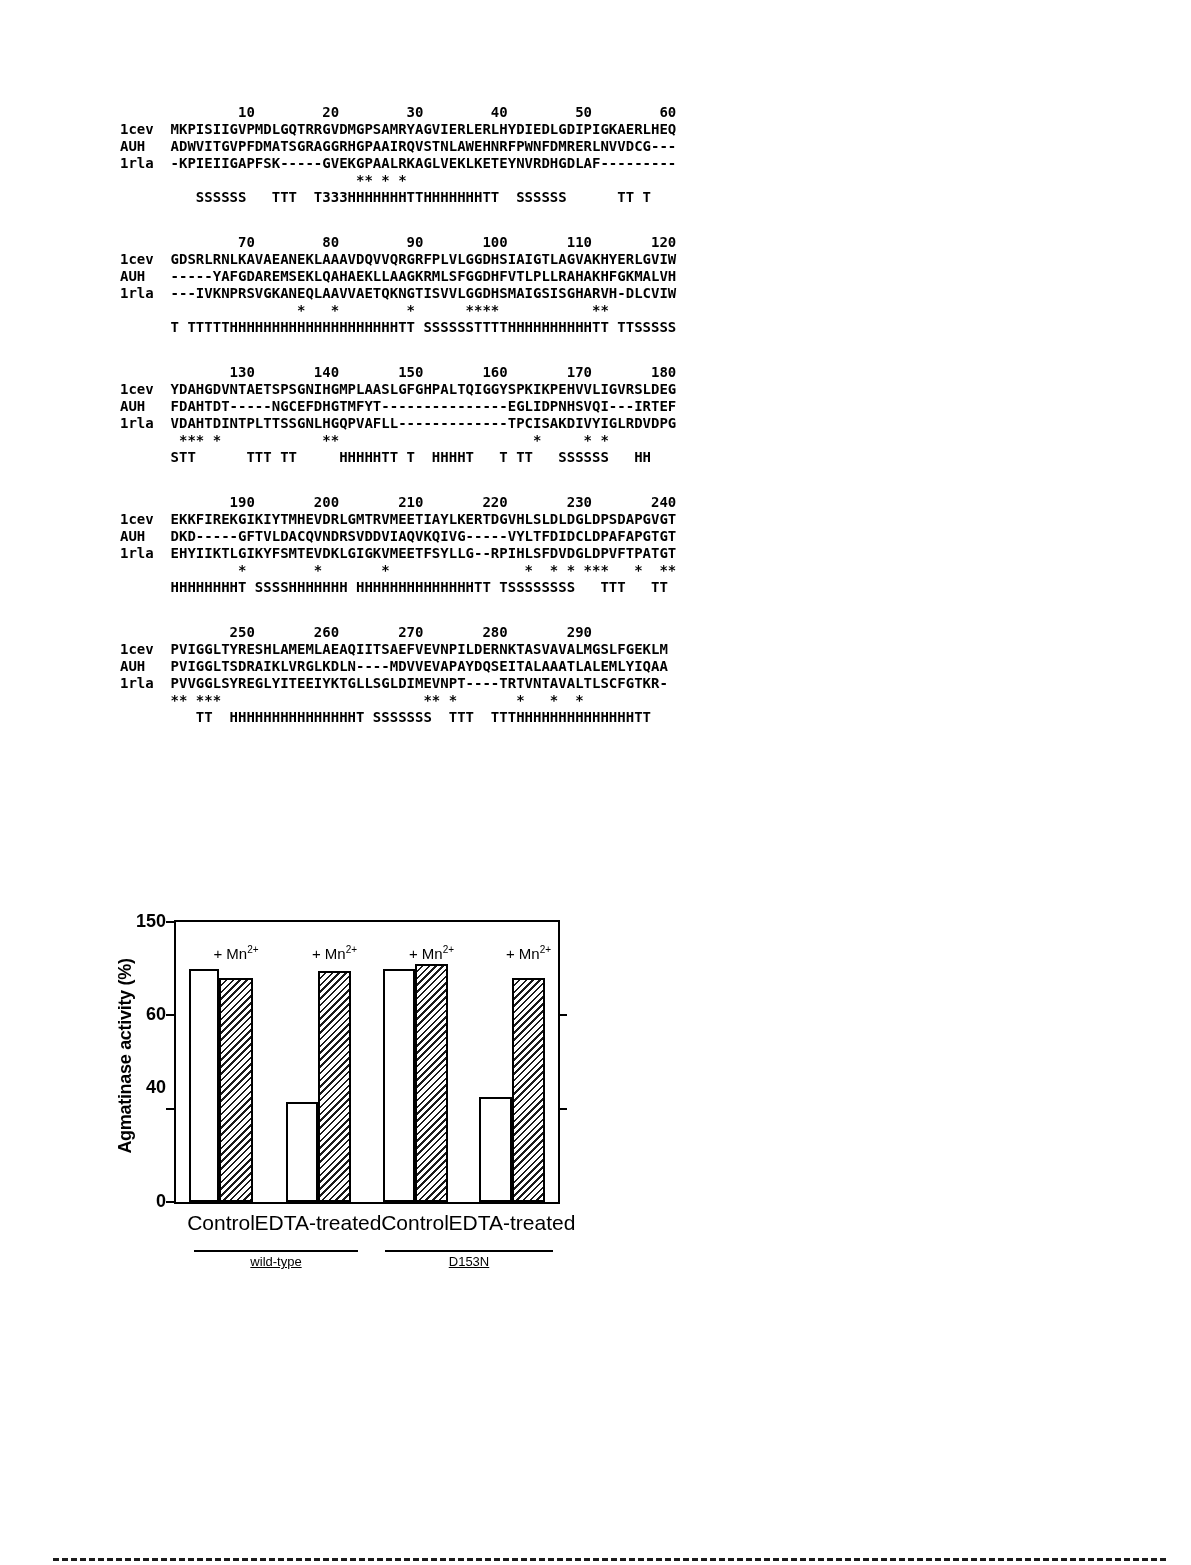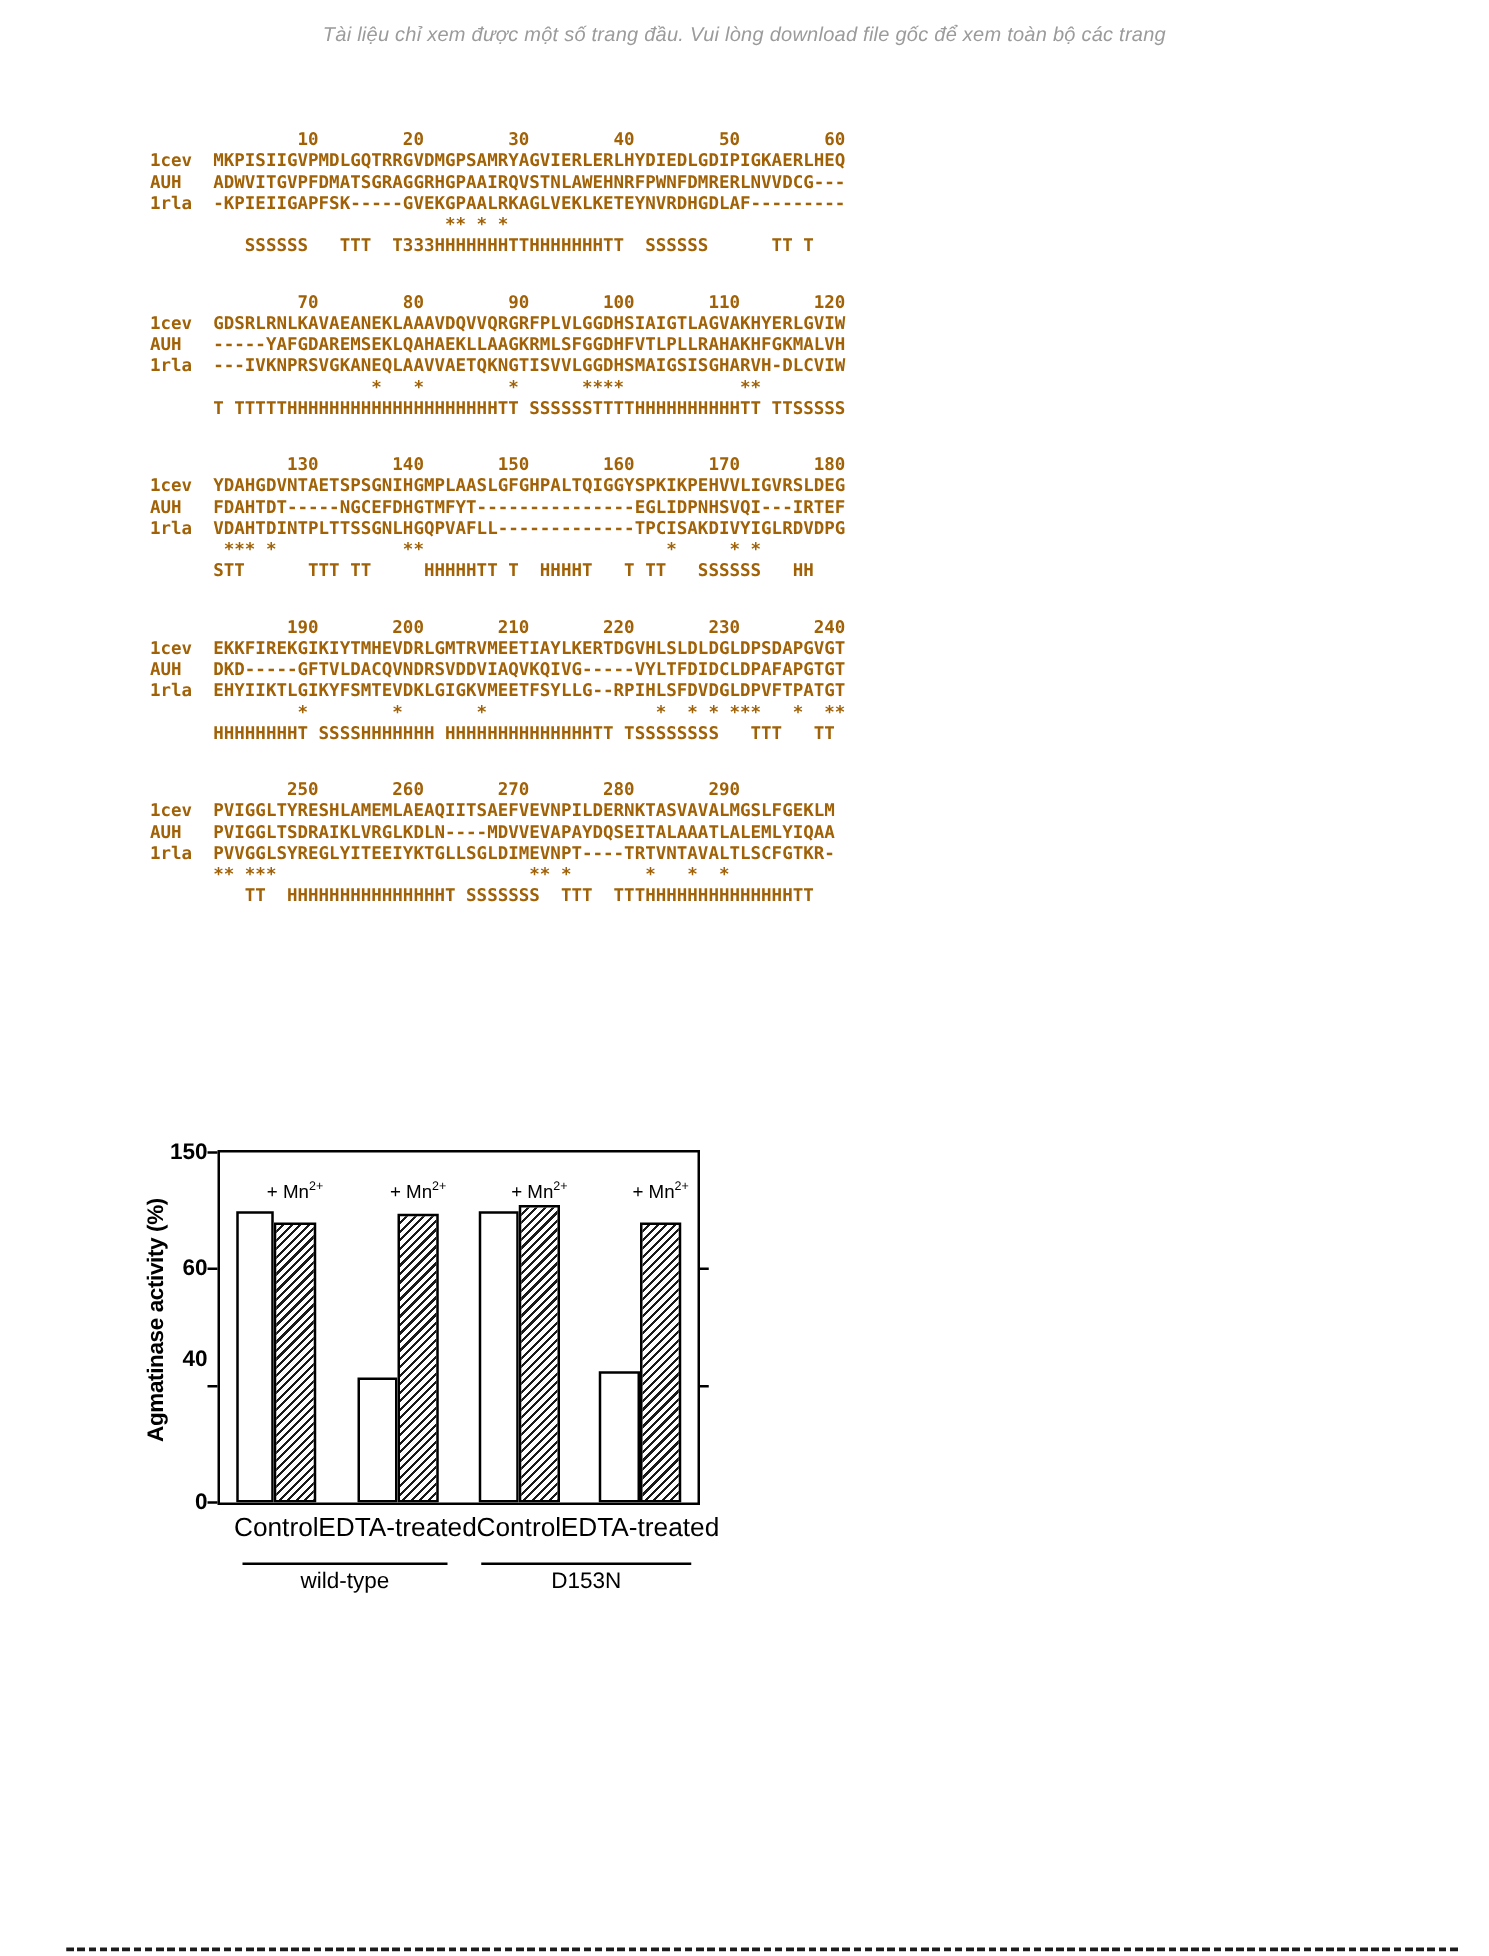--- a/index.html
+++ b/index.html
@@ -8,21 +8,21 @@
     font-family:"Liberation Sans", sans-serif; color:#000; overflow:hidden;
   }
   .watermark {
     position:absolute; top:20px; left:0; right:0; text-align:center;
     font-style:italic; font-size:16px; color:#9b9b9b; letter-spacing:0.2px;
   }
   
   .alignment {
     position:absolute; left:120px; top:104px;
     font-family:"DejaVu Sans Mono", monospace; font-weight:bold;
-    font-size:14px; line-height:17px; white-space:pre; color:#a16207;
+    font-size:14px; line-height:17px; white-space:pre; color:#000000;
   }
   .aln-block { margin-bottom:28px; }
   .aln-line { height:17px; }
   
   .plot {
     position:absolute; left:174px; top:920px; width:386px; height:284px;
     border:2px solid #000; box-sizing:border-box; background:#fff;
   }
   .bar { position:absolute; bottom:0; box-sizing:border-box; border:2px solid #000; background:#fff; }
   .bar.hatched {
@@ -35,33 +35,32 @@
   }
   .ytick-label {
     position:absolute; width:46px; text-align:right;
     font-size:18px; font-weight:bold;
   }
   .tick { position:absolute; height:2px; background:#000; }
   .mn-label { position:absolute; transform:translateX(-50%); font-size:15px; white-space:nowrap; }
   .mn-label sup { font-size:10px; }
   .xcat-label { position:absolute; transform:translateX(-50%); font-size:21px; white-space:nowrap; }
   .group-underline { position:absolute; height:2px; background:#000; }
-  .group-label { position:absolute; transform:translateX(-50%); font-size:18px; white-space:nowrap; }
+  .group-label { position:absolute; transform:translateX(-50%); font-size:13px; white-space:nowrap;text-decoration:underline; }
   
   .bottom-rule {
     position:absolute; left:53px; top:1558px; width:1114px; height:3px;
     background-image: repeating-linear-gradient(90deg, #1c1c1c 0px, #1c1c1c 6px, transparent 6px, transparent 9px);
   }
 </style>
 </head>
 <body>
 
 <div class="page">
 
-  <div class="watermark">Tài liệu chỉ xem được một số trang đầu. Vui lòng download file gốc để xem toàn bộ các trang</div>
 
   <div class="alignment" id="alignment"><div class="aln-block"><div class="aln-line ruler">              10        20        30        40        50        60</div><div class="aln-line seq">1cev  MKPISIIGVPMDLGQTRRGVDMGPSAMRYAGVIERLERLHYDIEDLGDIPIGKAERLHEQ</div><div class="aln-line seq">AUH   ADWVITGVPFDMATSGRAGGRHGPAAIRQVSTNLAWEHNRFPWNFDMRERLNVVDCG---</div><div class="aln-line seq">1rla  -KPIEIIGAPFSK-----GVEKGPAALRKAGLVEKLKETEYNVRDHGDLAF---------</div><div class="aln-line cons">                            ** * *</div><div class="aln-line struct">         SSSSSS   TTT  T333HHHHHHHTTHHHHHHHTT  SSSSSS      TT T</div></div><div class="aln-block"><div class="aln-line ruler">              70        80        90       100       110       120</div><div class="aln-line seq">1cev  GDSRLRNLKAVAEANEKLAAAVDQVVQRGRFPLVLGGDHSIAIGTLAGVAKHYERLGVIW</div><div class="aln-line seq">AUH   -----YAFGDAREMSEKLQAHAEKLLAAGKRMLSFGGDHFVTLPLLRAHAKHFGKMALVH</div><div class="aln-line seq">1rla  ---IVKNPRSVGKANEQLAAVVAETQKNGTISVVLGGDHSMAIGSISGHARVH-DLCVIW</div><div class="aln-line cons">                     *   *        *      ****           **</div><div class="aln-line struct">      T TTTTTHHHHHHHHHHHHHHHHHHHHTT SSSSSSTTTTHHHHHHHHHHTT TTSSSSS</div></div><div class="aln-block"><div class="aln-line ruler">             130       140       150       160       170       180</div><div class="aln-line seq">1cev  YDAHGDVNTAETSPSGNIHGMPLAASLGFGHPALTQIGGYSPKIKPEHVVLIGVRSLDEG</div><div class="aln-line seq">AUH   FDAHTDT-----NGCEFDHGTMFYT---------------EGLIDPNHSVQI---IRTEF</div><div class="aln-line seq">1rla  VDAHTDINTPLTTSSGNLHGQPVAFLL-------------TPCISAKDIVYIGLRDVDPG</div><div class="aln-line cons">       *** *            **                       *     * *</div><div class="aln-line struct">      STT      TTT TT     HHHHHTT T  HHHHT   T TT   SSSSSS   HH</div></div><div class="aln-block"><div class="aln-line ruler">             190       200       210       220       230       240</div><div class="aln-line seq">1cev  EKKFIREKGIKIYTMHEVDRLGMTRVMEETIAYLKERTDGVHLSLDLDGLDPSDAPGVGT</div><div class="aln-line seq">AUH   DKD-----GFTVLDACQVNDRSVDDVIAQVKQIVG-----VYLTFDIDCLDPAFAPGTGT</div><div class="aln-line seq">1rla  EHYIIKTLGIKYFSMTEVDKLGIGKVMEETFSYLLG--RPIHLSFDVDGLDPVFTPATGT</div><div class="aln-line cons">              *        *       *                *  * * ***   *  **</div><div class="aln-line struct">      HHHHHHHHT SSSSHHHHHHH HHHHHHHHHHHHHHTT TSSSSSSSS   TTT   TT</div></div><div class="aln-block"><div class="aln-line ruler">             250       260       270       280       290</div><div class="aln-line seq">1cev  PVIGGLTYRESHLAMEMLAEAQIITSAEFVEVNPILDERNKTASVAVALMGSLFGEKLM</div><div class="aln-line seq">AUH   PVIGGLTSDRAIKLVRGLKDLN----MDVVEVAPAYDQSEITALAAATLALEMLYIQAA</div><div class="aln-line seq">1rla  PVVGGLSYREGLYITEEIYKTGLLSGLDIMEVNPT----TRTVNTAVALTLSCFGTKR-</div><div class="aln-line cons">      ** ***                        ** *       *   *  *</div><div class="aln-line struct">         TT  HHHHHHHHHHHHHHHT SSSSSSS  TTT  TTTHHHHHHHHHHHHHHTT</div></div></div>
 
   <div class="ylabel-wrap">
     <span>Agmatinase activity (%)</span>
   </div>
 
   <div class="plot" id="plot">
       <div class="bar" style="left: 13px; width: 30px; height: 233px;"></div>
       <div class="bar hatched" style="left: 43px; width: 34px; height: 224px;"></div>

